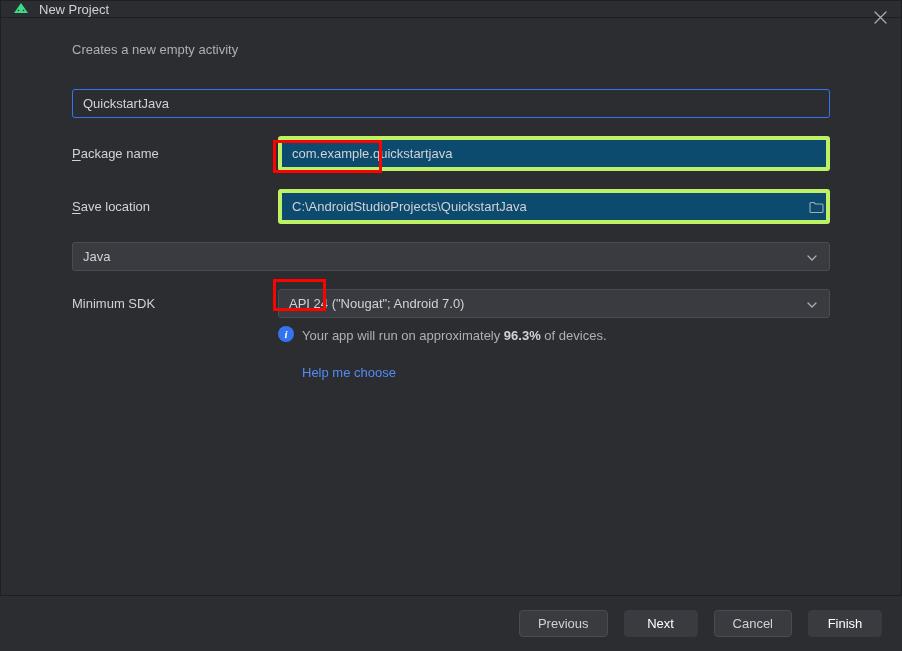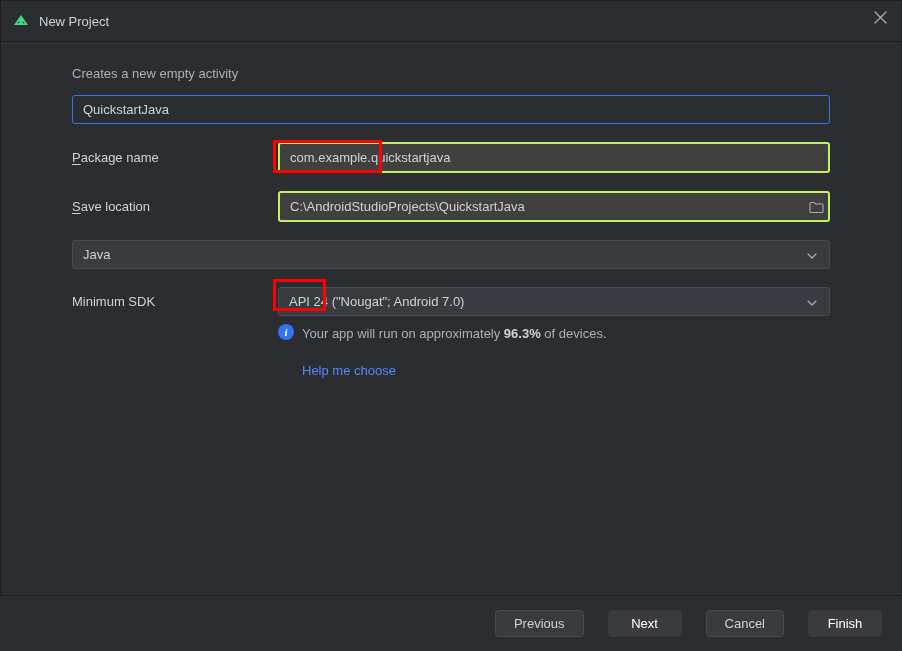--- a/index.html
+++ b/index.html
@@ -10,21 +10,21 @@
       font-family: -apple-system, BlinkMacSystemFont, "Segoe UI", Arial, sans-serif;
       font-size: 13px;
       color: #d0d2d6;
       overflow: hidden;
       border: 1px solid #1e1f22;
     }
     
     .titlebar {
       display: flex;
       align-items: center;
-      padding: 12px 12px;
+      padding: 0 12px;
       border-bottom: 1px solid #1e1f22;
       position: relative;
     }
     .titlebar .logo {
       width: 16px;
       height: 16px;
       margin-right: 10px;
       display: flex;
       align-items: center;
     }
@@ -46,21 +46,21 @@
     }
     .page-title {
       color: #dfe1e5;
       font-size: 14px;
       font-weight: 600;
       margin-bottom: 22px;
     }
     .subtitle {
       color: #adb0b4;
       font-size: 13px;
-      margin-bottom: 14px;
+      margin-bottom: 32px;
     }
     .form-row {
       display: flex;
       align-items: center;
       margin-bottom: 18px;
     }
     .form-row.last { margin-bottom: 0; }
     .form-label {
       width: 206px;
       color: #d0d2d6;
@@ -69,22 +69,22 @@
       align-items: center;
       gap: 6px;
     }
     .mn { text-decoration: underline; text-underline-offset: 2px; }
     .input-wrap {
       position: relative;
       flex: 1;
     }
     .text-input {
       width: 100%;
-      background: #404040;
-      border: 2px solid #bef264;
+      background: #0c4a6e;
+      border: 4px solid #bef264;
       color: #d0d2d6;
       padding: 6px 10px;
       font-size: 13px;
       border-radius: 3px;
       outline: none;
     }
     .text-input.focused {
       border: 1.5px solid #3574f0;
       background: #2b2d30;
     }
@@ -176,21 +176,21 @@
     
     .footer {
       position: absolute;
       bottom: 0;
       left: 0;
       right: 0;
       border-top: 1px solid #1e1f22;
       padding: 14px 20px;
       display: flex;
       justify-content: flex-end;
-      gap: 24px;
+      gap: 16px;
       background: #2b2d30;
     }
     .btn {
       background: #393b40;
       border: 1px solid #4a4c4f;
       color: #d0d2d6;
       padding: 5px 18px;
       font-size: 13px;
       border-radius: 4px;
       cursor: pointer;

